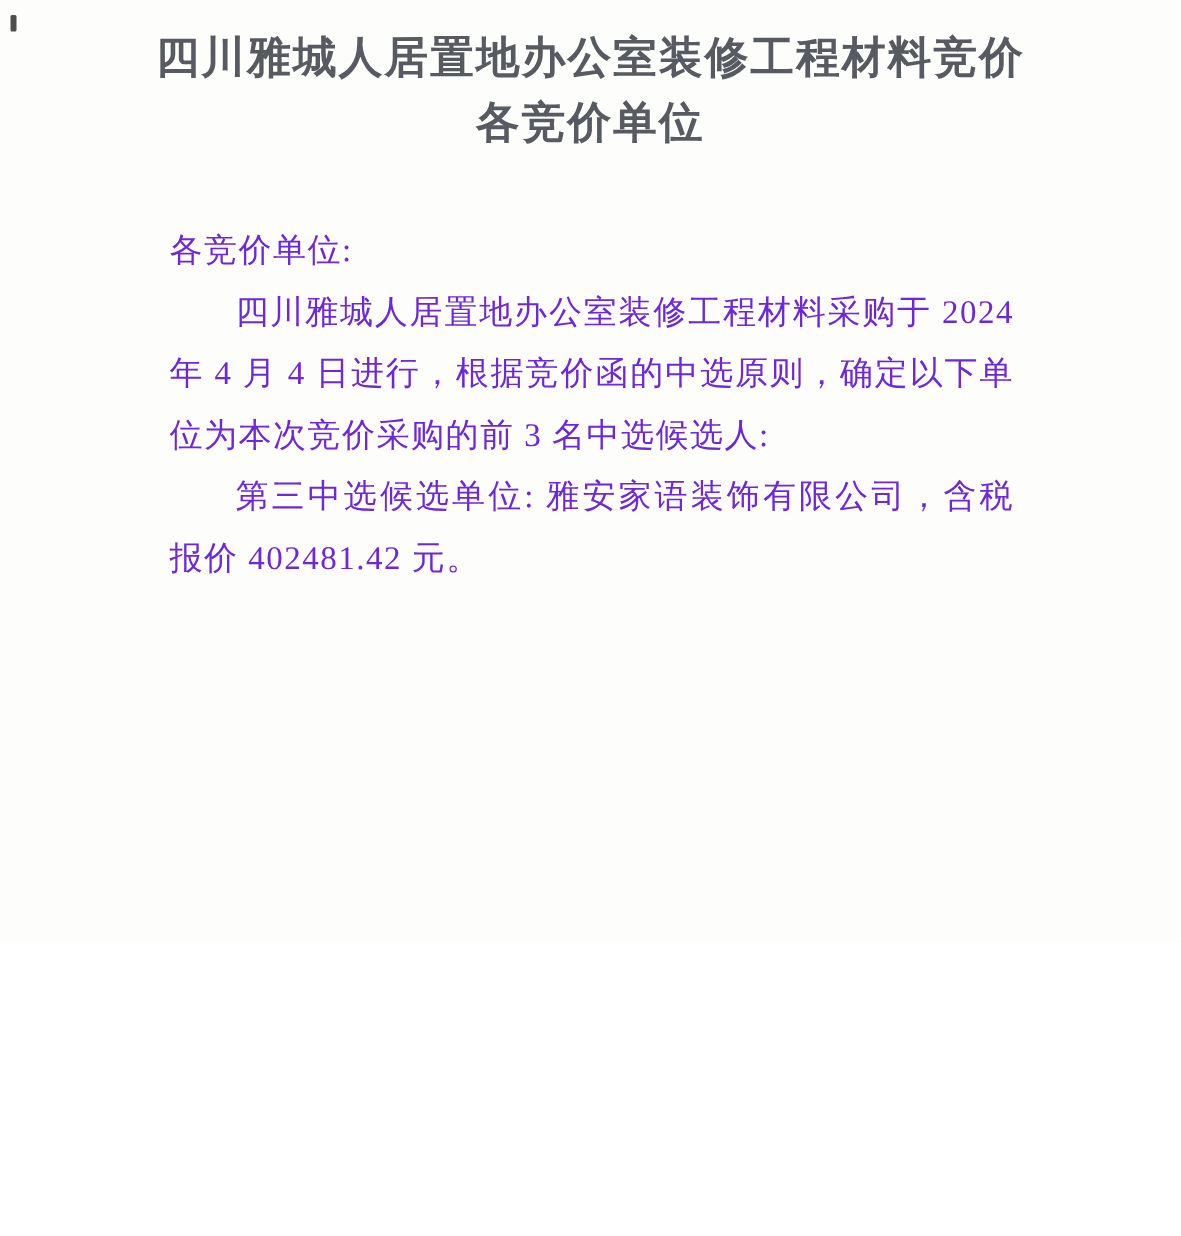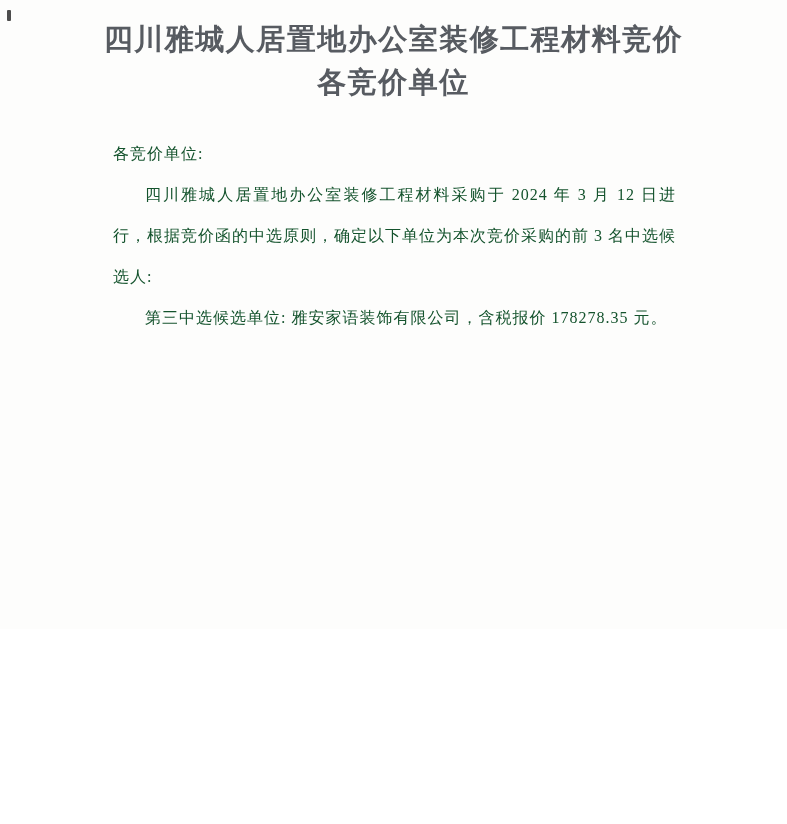--- a/index.html
+++ b/index.html
@@ -35,27 +35,27 @@
     font-weight: 700;
     font-size: 29px;
     line-height: 43px;
     letter-spacing: 1.5px;
     color: #575b61;
     margin: 0;
   }
   .doc-body {
     position: absolute;
     left: 113px;
-    top: 133px;
+    top: 146px;
     width: 563px;
-    font-size: 16px;
+    font-size: 22px;
     line-height: 41px;
     letter-spacing: 1px;
     text-align: justify;
-    color: #14532d;
+    color: #6d28d9;
   }
   .doc-body p {
     margin: 0;
     text-indent: 2em;
   }
   .doc-body p.no-indent {
     text-indent: 0;
   }
   .signature-company {
     position: absolute;
@@ -93,22 +93,22 @@
 
   <div class="scan-speck"></div>
 
   <h1 class="doc-title">
     <span>四川雅城人居置地办公室装修工程材料竞价</span><br>
     <span>各竞价单位</span>
   </h1>
 
   <div class="doc-body">
     <p class="no-indent">各竞价单位:</p>
-    <p>四川雅城人居置地办公室装修工程材料采购于 2024 年 3 月 12 日进行，根据竞价函的中选原则，确定以下单位为本次竞价采购的前 3 名中选候选人:</p>
-    <p>第三中选候选单位: 雅安家语装饰有限公司，含税报价 178278.35 元。</p>
+    <p>四川雅城人居置地办公室装修工程材料采购于 2024 年 4 月 4 日进行，根据竞价函的中选原则，确定以下单位为本次竞价采购的前 3 名中选候选人:</p>
+    <p>第三中选候选单位: 雅安家语装饰有限公司，含税报价 402481.42 元。</p>
   </div>
 
   <div class="signature-company">雅安城投工匠建设工程有限公司</div>
   <div class="signature-date">2024 年 5 月 30 日</div>
 
   <svg class="seal" viewBox="0 0 200 200" xmlns="http://www.w3.org/2000/svg">
     <defs>
       <path id="seal-arc-top" d="M 47.4 124.5 A 58 58 0 1 1 152.6 124.5" fill="none"></path>
       <path id="seal-arc-bottom" d="M 45.2 130.0 A 63 63 0 0 0 154.8 130.0" fill="none"></path>
     </defs>

